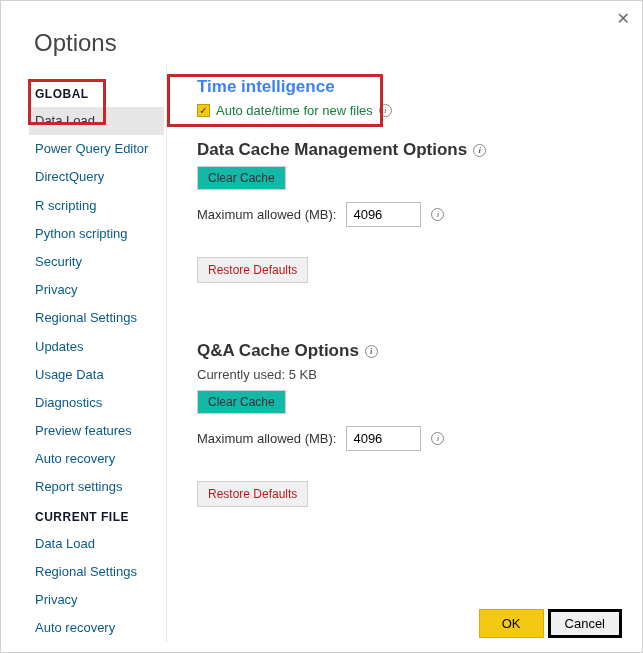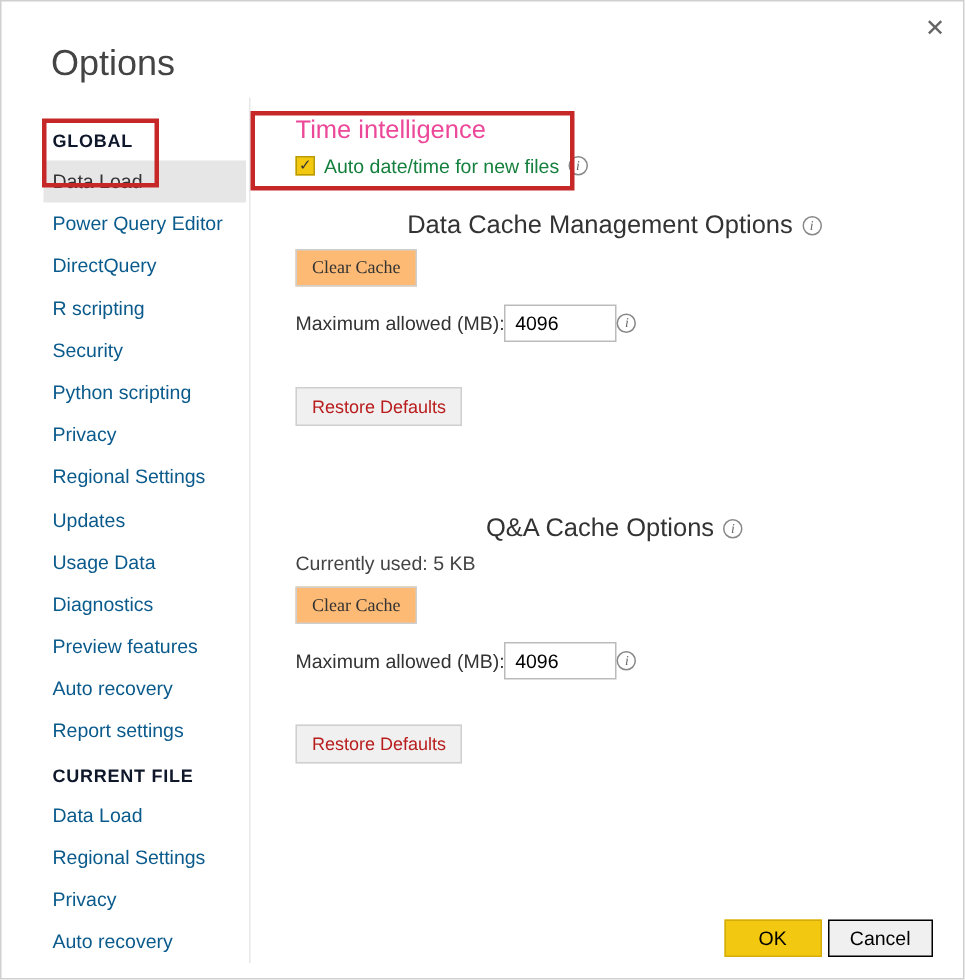--- a/index.html
+++ b/index.html
@@ -78,22 +78,22 @@
       pointer-events: none;
     }
     .main {
       flex: 1;
       padding: 12px 20px 0 30px;
       border-left: 1px solid #e8e8e8;
       margin-left: 2px;
     }
     .section-title {
       font-size: 17px;
-      font-weight: 400;
-      color: #ec4899;
+      font-weight: 700;
+      color: #3b82f6;
       margin-bottom: 6px;
     }
     .checkbox-row {
       display: flex;
       align-items: center;
       gap: 6px;
       margin-bottom: 22px;
     }
     .checkbox {
       width: 13px;
@@ -123,47 +123,47 @@
       justify-content: center;
       font-style: italic;
       font-family: Georgia, serif;
       line-height: 1;
     }
     .cache-section {
       margin-bottom: 28px;
     }
     .cache-title {
       font-size: 17px;
-      font-weight: 400;
+      font-weight: 700;
       color: #333;
       margin-bottom: 6px;
       display: flex;
       align-items: center;
       gap: 6px;
-      justify-content: center;
     }
     .used-text {
       font-size: 13px;
       color: #444;
       margin-bottom: 8px;
     }
     .small-btn {
-      background: #fdba74;
+      background: #14b8a6;
       border: 1px solid #cfcfcf;
       padding: 4px 10px;
       font-size: 12px;
       color: #333;
       cursor: pointer;
-      font-family: Liberation Serif, serif;
+      font-family: Liberation Sans, sans-serif;
       margin-bottom: 12px;
       display: inline-block;
     }
     .max-row {
       display: flex;
       align-items: center;
+      gap: 10px;
       margin-bottom: 20px;
     }
     .max-label {
       font-size: 13px;
       color: #333;
     }
     .max-input {
       width: 75px;
       padding: 4px 6px;
       border: 1px solid #bbb;
@@ -192,43 +192,43 @@
     .ok-btn {
       background: #f2c811;
       border: 1px solid #d4ad0a;
       padding: 4px 22px;
       font-size: 13px;
       cursor: pointer;
       font-family: inherit;
     }
     .cancel-btn {
       background: #f0f0f0;
-      border: 1px solid #000000;
+      border: 3px solid #000000;
       padding: 4px 14px;
       font-size: 13px;
       cursor: pointer;
       font-family: inherit;
     }
   </style>
 </head>
 <body>
 
 <button class="close-btn">✕</button>
 
 <div class="title">Options</div>
 
 <div class="content">
   <div class="sidebar">
     <div class="section-header">GLOBAL</div>
     <div class="sidebar-item selected">Data Load</div>
     <div class="sidebar-item">Power Query Editor</div>
     <div class="sidebar-item">DirectQuery</div>
     <div class="sidebar-item">R scripting</div>
+    <div class="sidebar-item">Python scripting</div>
     <div class="sidebar-item">Security</div>
-    <div class="sidebar-item">Python scripting</div>
     <div class="sidebar-item">Privacy</div>
     <div class="sidebar-item">Regional Settings</div>
     <div class="sidebar-item">Updates</div>
     <div class="sidebar-item">Usage Data</div>
     <div class="sidebar-item">Diagnostics</div>
     <div class="sidebar-item">Preview features</div>
     <div class="sidebar-item">Auto recovery</div>
     <div class="sidebar-item">Report settings</div>
 
     <div class="section-header" style="margin-top:2px;">CURRENT FILE</div>

